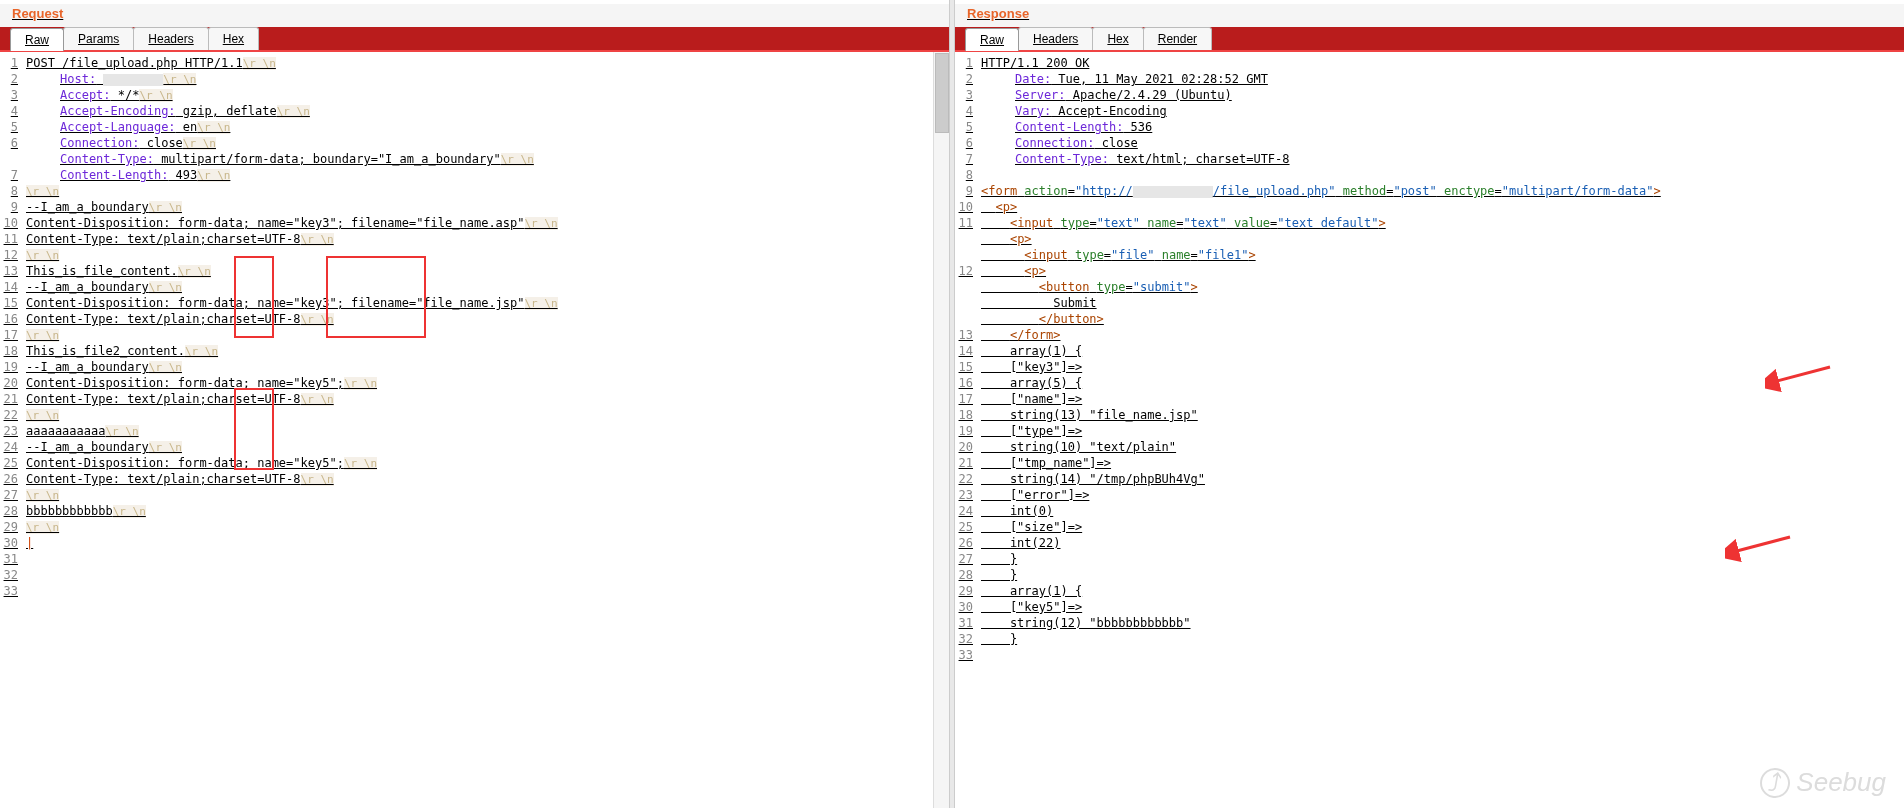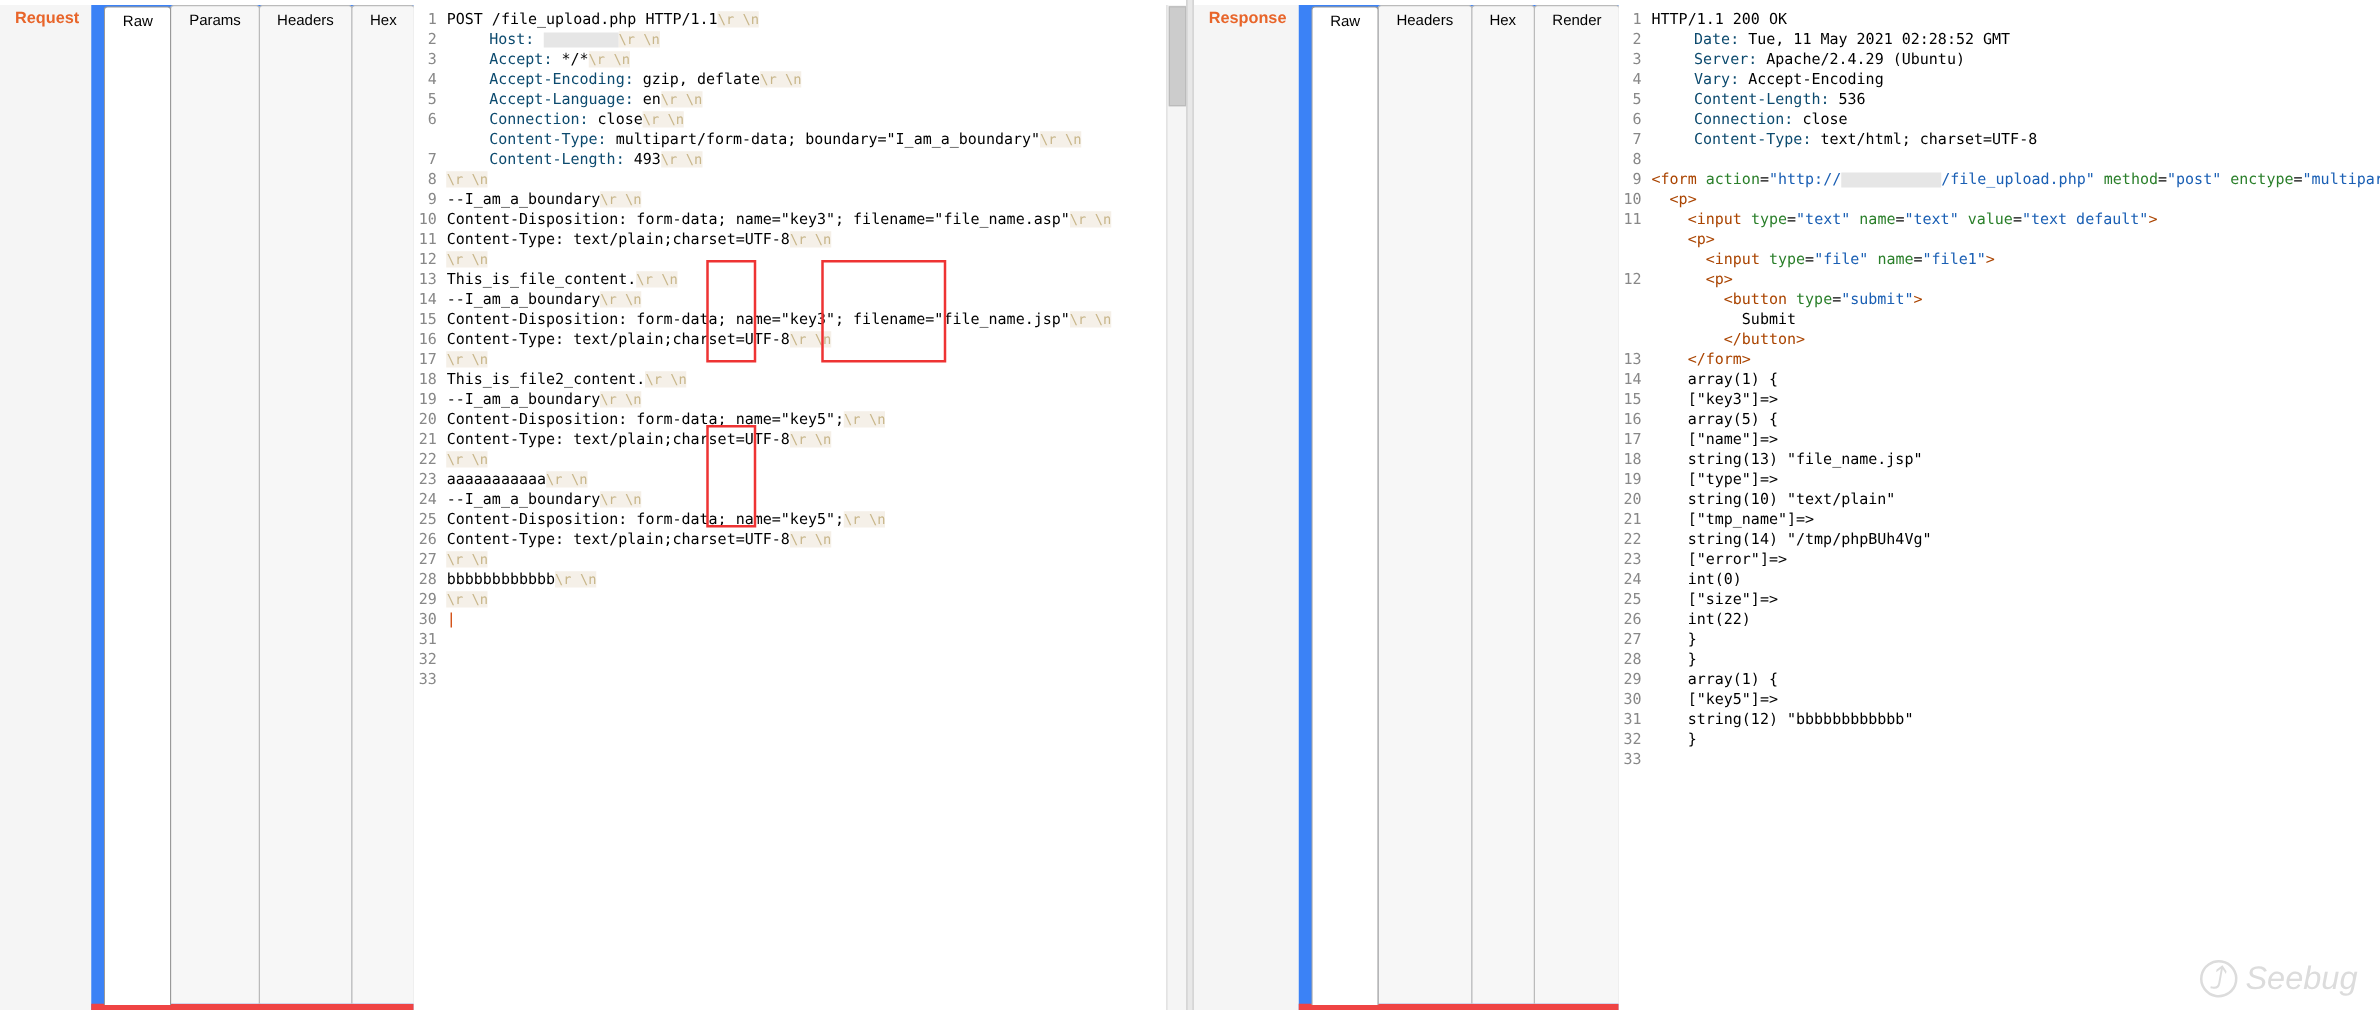--- a/index.html
+++ b/index.html
@@ -7,37 +7,38 @@
     font-family: "Consolas", "Monaco", monospace;
     font-size: 12px;
     background: #fff;
     width: 1904px;
     height: 808px;
     display: flex;
   }
   .panel {
     flex: 1;
     display: flex;
-    flex-direction: row;
+    flex-direction: column;
     overflow: hidden;
     padding-top: 4px;
+    text-decoration: underline;
   }
   .panel-title {
     color: #e8652a;
     font-weight: bold;
     font-size: 13px;
     padding: 2px 10px 6px 12px;
     font-family: Arial, sans-serif;
     background: #f5f5f5;
   }
   .tabs {
     display: flex;
     padding-left: 10px;
-    background: #3b82f6;
-    border-bottom: 5px solid #ef4444;
+    background: #b91c1c;
+    border-bottom: 2px solid #ef4444;
   }
   .tab {
     padding: 4px 14px;
     border: 1px solid #bbb;
     border-bottom: none;
     background: #f7f7f7;
     font-family: Arial, sans-serif;
     font-size: 12px;
     cursor: pointer;
     margin-right: -1px;
@@ -72,21 +73,21 @@
     font-size: 12px;
     white-space: pre;
   }
   .gutter div { padding-right: 4px; }
   .code-lines {
     flex: 1;
     padding-top: 3px;
     padding-left: 4px;
   }
   .line { position: relative; }
-  .hdr { color: #0c4a6e; padding-left: 34px; }
+  .hdr { color: #6d28d9; padding-left: 34px; }
   .val { color: #000; }
   .crlf {
     background: #f5f0e8;
     color: #c8b68a;
     padding: 0 0;
     font-size: 11px;
   }
   .tag { color: #a40; }
   .attr { color: #2a7f2a; }
   .attrval { color: #1a5fb4; }

